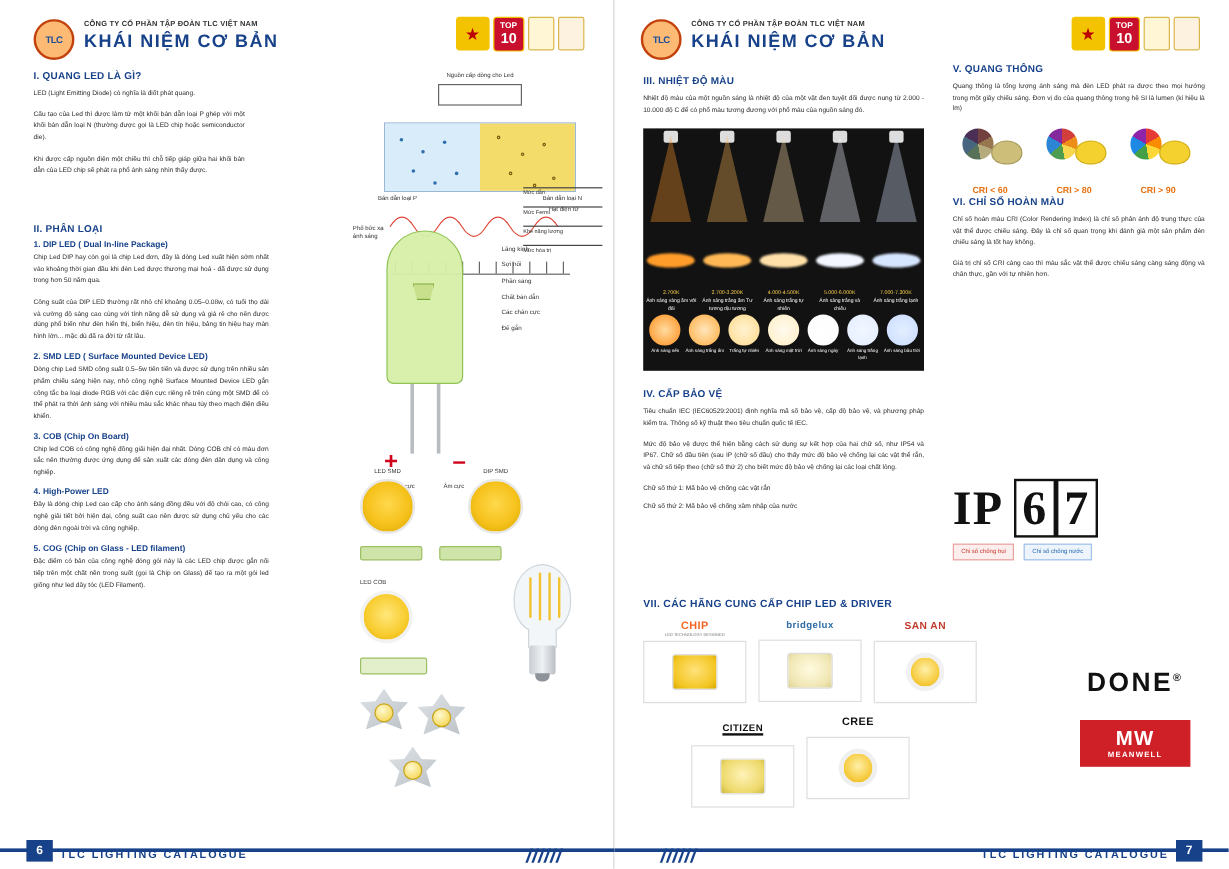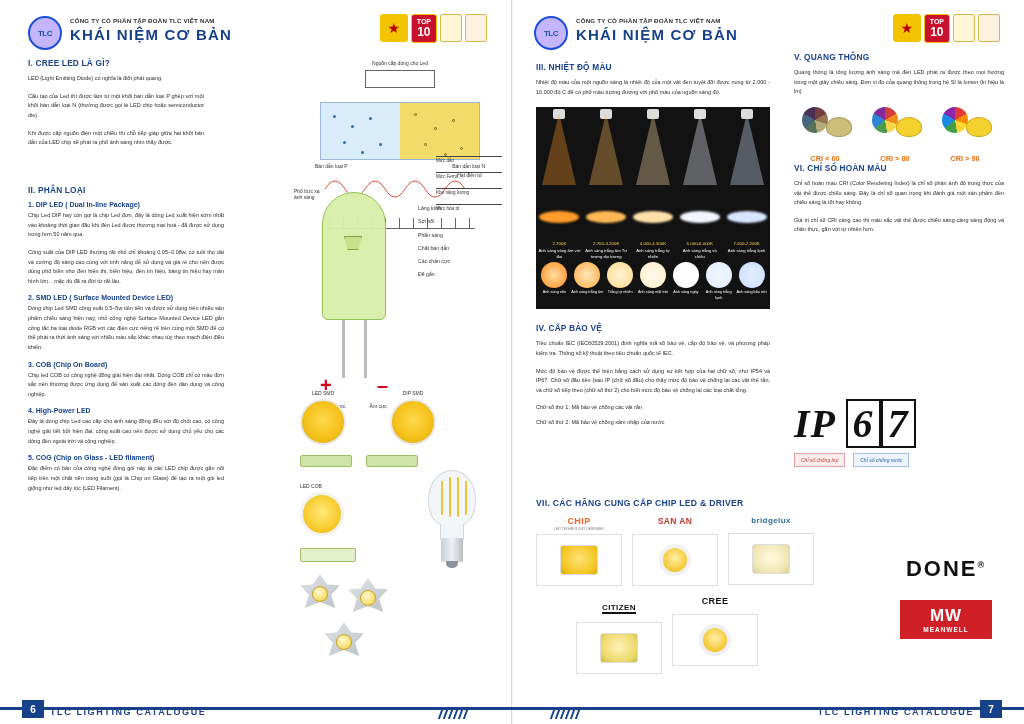--- a/index.html
+++ b/index.html
@@ -24,22 +24,22 @@
   .spread-half.left { border-right: 1px solid #e8e8e8; }
 
   
   .brand-head {
     position: absolute; top: 16px; left: 28px;
     display: flex; align-items: flex-start; gap: 8px;
   }
   .brand-head.right { left: 22px; }
   .logo-circle {
     width: 34px; height: 34px; border-radius: 50%;
-    border: 2px solid #1d4ed8;
-    background: #c4b5fd;
+    border: 2px solid #c2410c;
+    background: #fdba74;
     display: flex; align-items: center; justify-content: center;
     font-size: 8px; font-weight: bold; color: #1b4f9c;
     letter-spacing: -0.5px;
     flex: none;
   }
   .brand-text { padding-top: 1px; }
   .company-name {
     font-size: 6.2px; font-weight: bold; color: #333;
     letter-spacing: 0.2px; text-transform: uppercase;
   }
@@ -258,21 +258,21 @@
     position: absolute; left: 6px; top: 2px; width: 26px; height: 26px; border-radius: 50%;
     background: conic-gradient(#e53935 0 60deg,#fb8c00 60deg 110deg,#fdd835 110deg 170deg,#43a047 170deg 230deg,#1e88e5 230deg 300deg,#8e24aa 300deg 360deg);
   }
   .wheel.dim { filter: grayscale(0.65) brightness(0.8); }
   .lemon {
     position: absolute; right: 2px; top: 12px; width: 26px; height: 20px;
     border-radius: 50% 50% 45% 45%; background: #f5d130; border: 1px solid #cfae16;
   }
   .lemon.dim { background: #cdbf7a; border-color: #a8995c; }
 
-  .ip-block { position: absolute; left: 282px; top: 400px; width: 212px; font-style: italic; }
+  .ip-block { position: absolute; left: 282px; top: 400px; width: 212px; }
   .ip-code {
     font-size: 40px; font-weight: bold; color: #111; letter-spacing: 1px;
     font-family: "Liberation Serif", serif;
   }
   .ip-code .boxed {
     border: 2px solid #111; padding: 0 5px;
   }
   .ip-notes { display: flex; gap: 8px; margin-top: 6px; }
   .ip-note {
     font-size: 5px; padding: 3px 6px; border: 1px solid #e8a0a0; color: #c0392b;
@@ -372,21 +372,21 @@
       <div class="badge-star">★</div>
       <div class="badge-top10">
         <span>TOP</span>
         <span class="big">10</span>
       </div>
       <div class="badge-cert"></div>
       <div class="badge-cert b2"></div>
     </div>
 
     <div class="col-left-text">
-      <div class="h-blue">I. CREE LED LÀ GÌ?</div>
+      <div class="h-blue">I. QUANG LED LÀ GÌ?</div>
       <p class="body">LED (Light Emitting Diode) có nghĩa là điốt phát quang.</p>
       <p class="body">Cấu tạo của Led thì được làm từ một khối bán dẫn loại P ghép với một khối bán dẫn loại N (thường được gọi là LED chip hoặc semiconductor die).</p>
       <p class="body">Khi được cấp nguồn điện một chiều thì chỗ tiếp giáp giữa hai khối bán dẫn của LED chip sẽ phát ra phổ ánh sáng nhìn thấy được.</p>
     </div>
 
     <div class="col-left-text2">
       <div class="h-blue">II. PHÂN LOẠI</div>
 
       <div>
         <div class="sub-h">1. DIP LED ( Dual In-line Package)</div>
@@ -736,31 +736,31 @@
       <div class="h-blue-lg">VII. CÁC HÃNG CUNG CẤP CHIP LED &amp; DRIVER</div>
       <div class="sup-grid">
         <div class="sup-card">
           <div class="sup-name osram">CHIP</div>
           <div class="sup-sub">LED TECHNOLOGY DESIGNED</div>
           <div class="sup-photo">
               <div class="cob-square"></div>
             </div>
         </div>
         <div class="sup-card">
+          <div class="sup-name bridgelux">bridgelux</div>
+          <div class="sup-sub">&nbsp;</div>
+          <div class="sup-photo">
+              <div class="cob-square" style="background:radial-gradient(ellipse at 50% 45%,#fffbe0,#f0e6b4 70%,#ddd08c)"></div>
+            </div>
+        </div>
+        <div class="sup-card">
           <div class="sup-name sanan">SAN AN</div>
           <div class="sup-sub">&nbsp;</div>
           <div class="sup-photo">
               <div class="cob-round"></div>
-            </div>
-        </div>
-        <div class="sup-card">
-          <div class="sup-name bridgelux">bridgelux</div>
-          <div class="sup-sub">&nbsp;</div>
-          <div class="sup-photo">
-              <div class="cob-square" style="background:radial-gradient(ellipse at 50% 45%,#fffbe0,#f0e6b4 70%,#ddd08c)"></div>
             </div>
         </div>
       </div>
       <div class="sup-grid" style="margin-top:10px;padding-left:40px;">
         <div class="sup-card">
           <div style="text-align:center"><span class="sup-name citizen">CITIZEN</span></div>
           <div class="sup-sub">&nbsp;</div>
           <div class="sup-photo">
               <div class="cob-square" style="background:radial-gradient(ellipse at 50% 45%,#fff2b8,#edd96a 70%,#cbb73e)"></div>
             </div>

